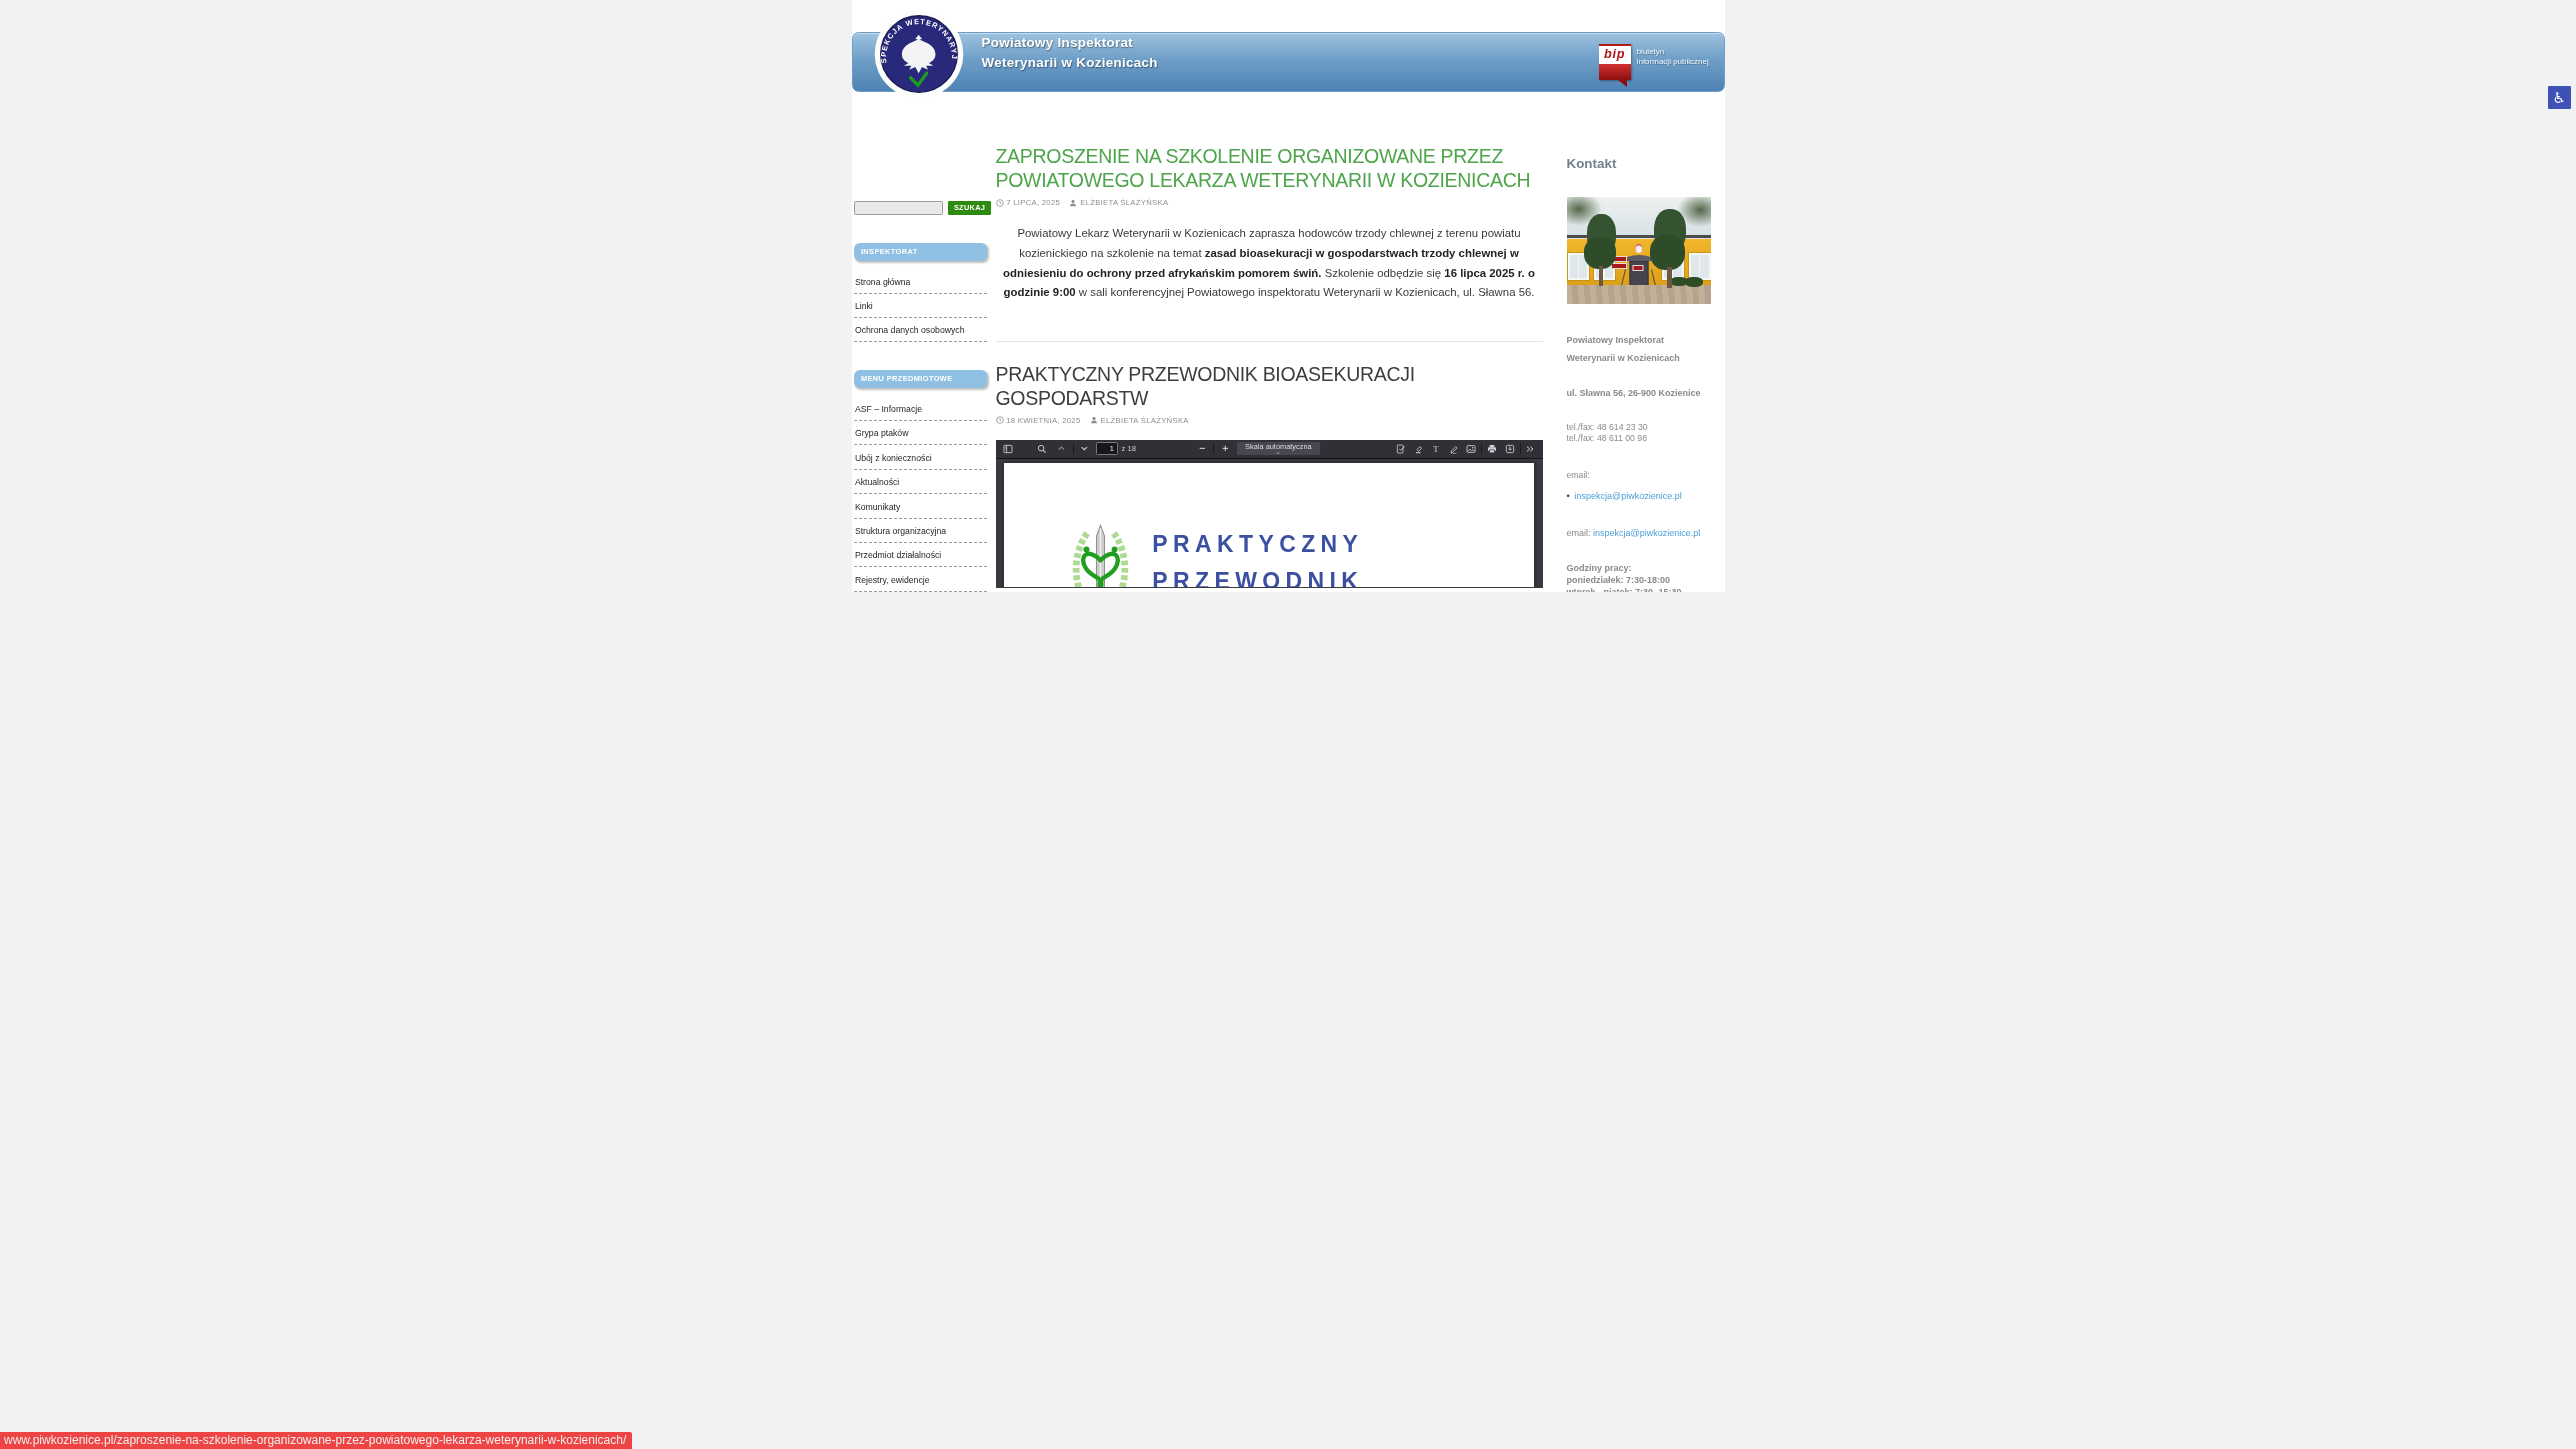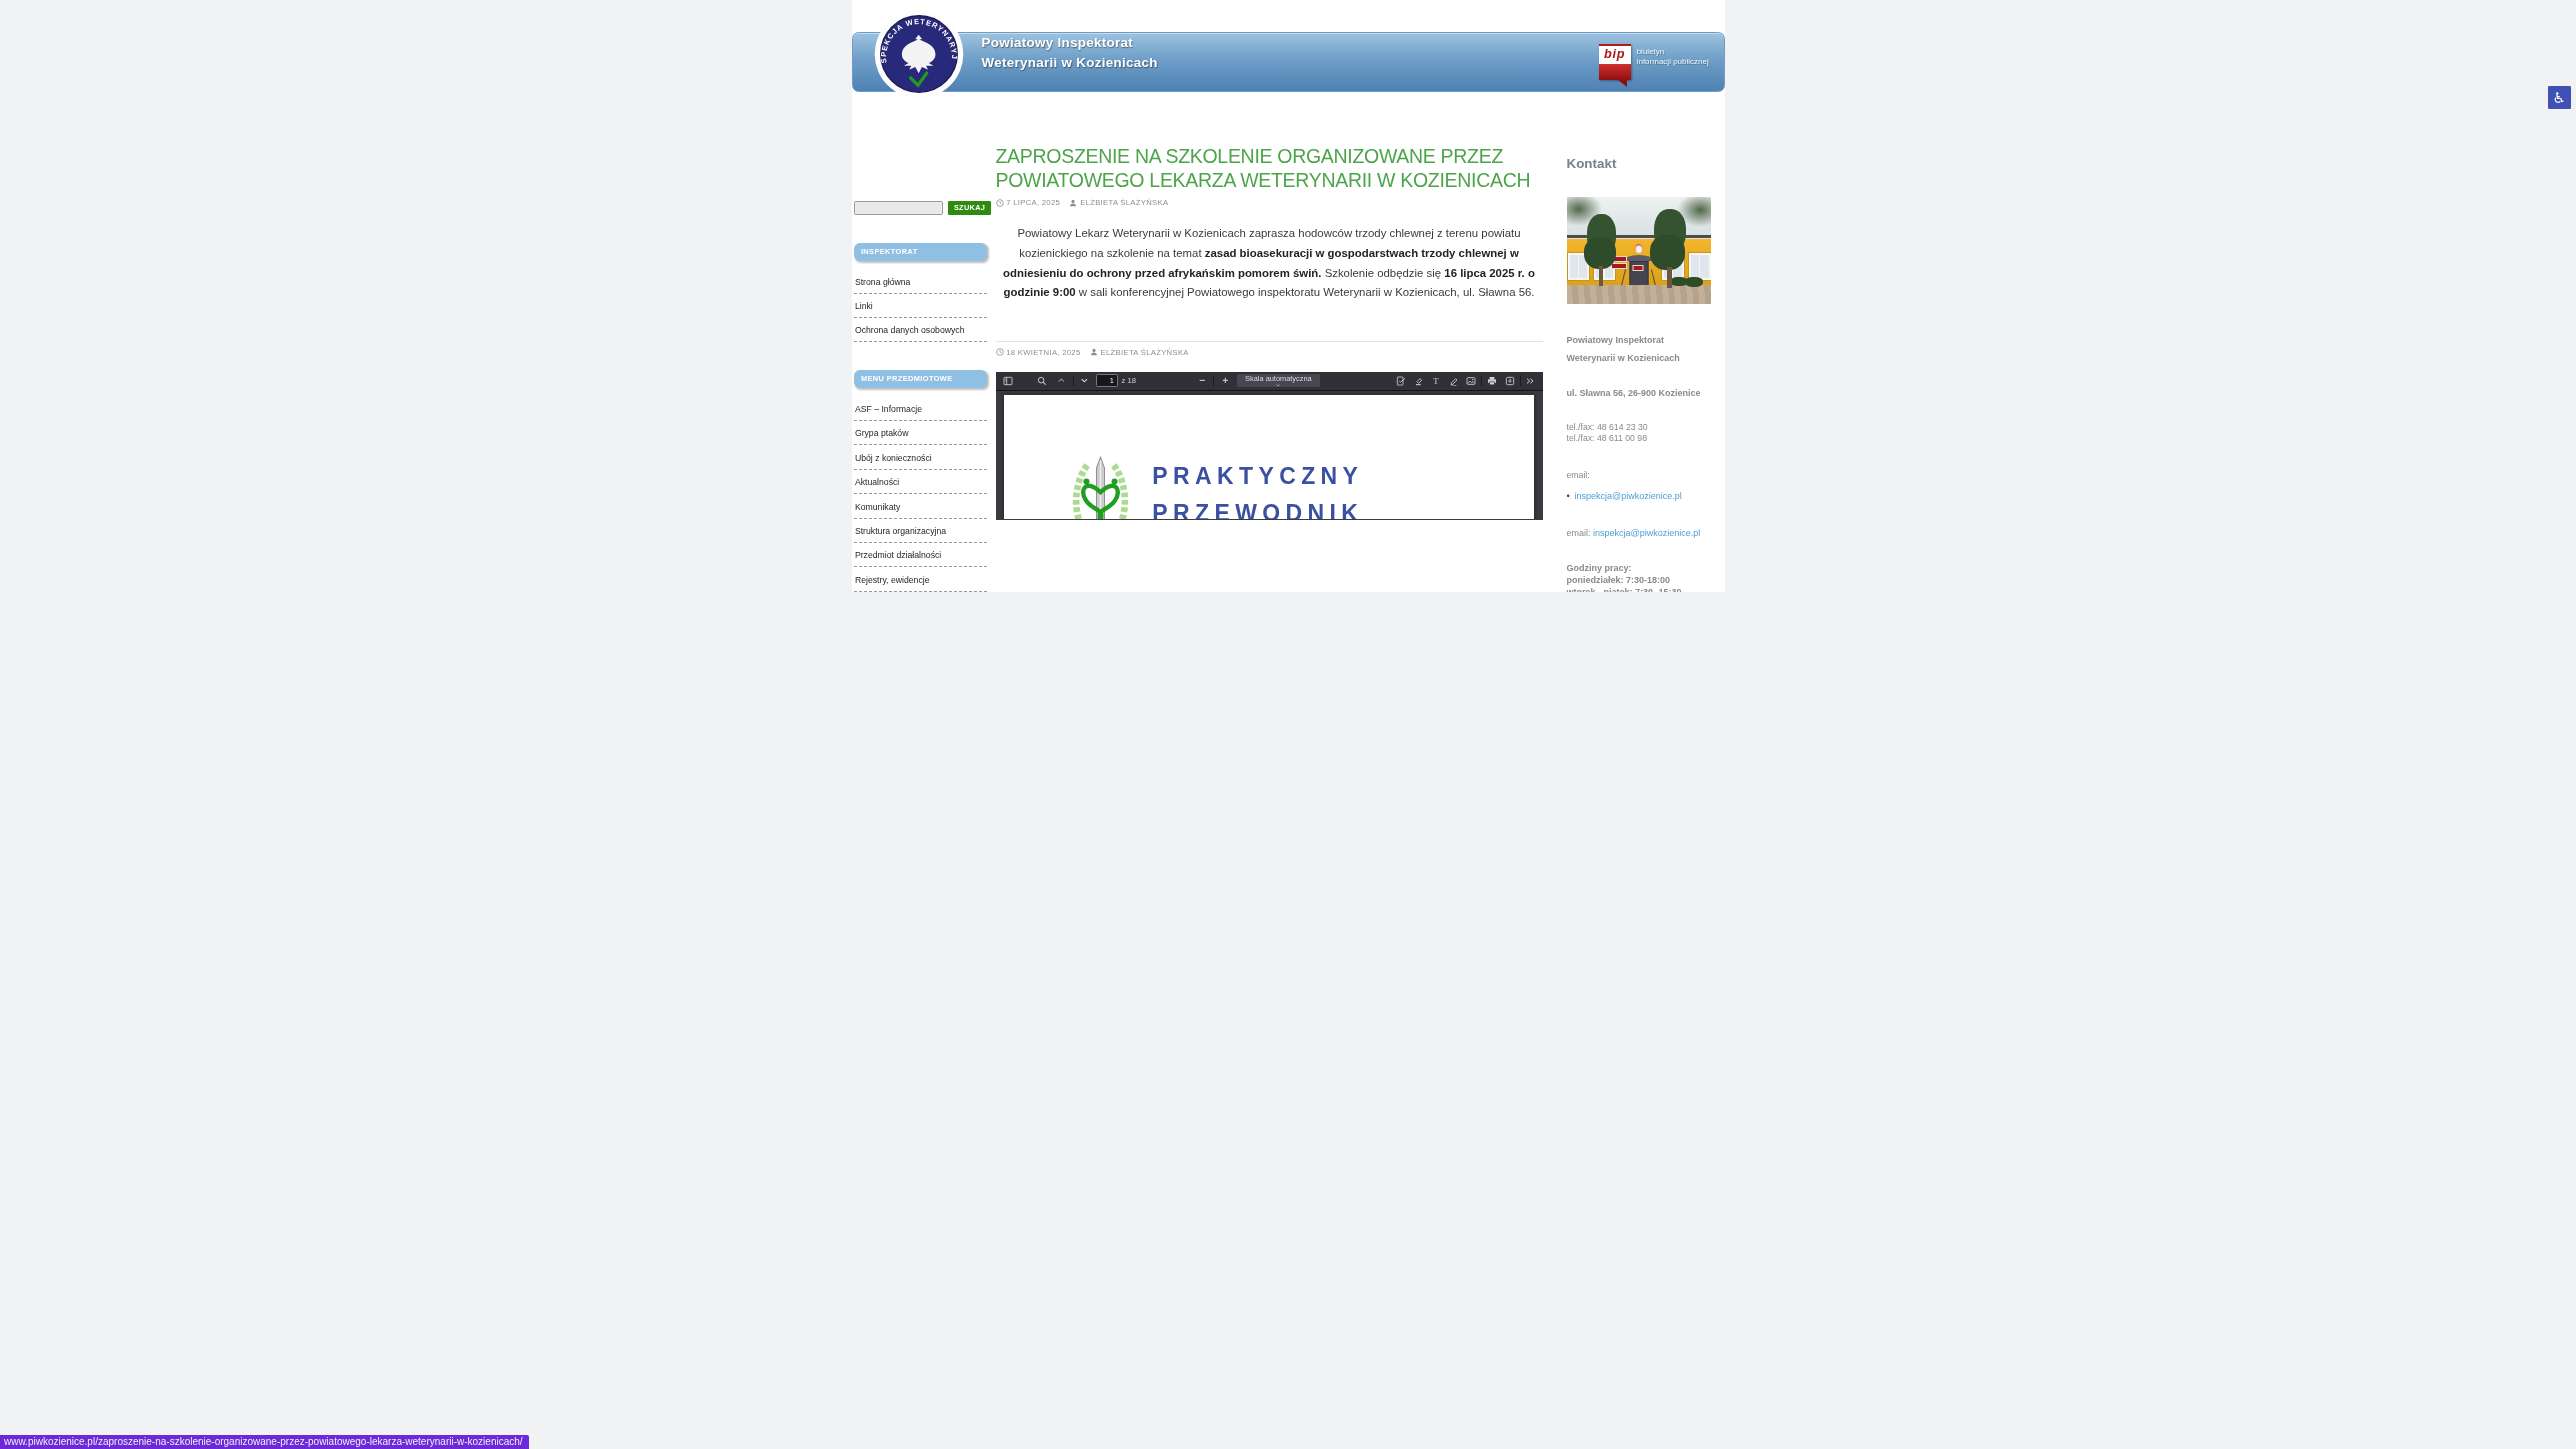--- a/index.html
+++ b/index.html
@@ -194,21 +194,21 @@
   .c-email-label { margin-top:25.5px; font-size:8.7px; color:#8a8a8a; }
   .c-bullet { margin-top:9.4px; font-size:9px; display:flex; align-items:baseline; gap:4.7px; }
   .c-bullet .dot { color:#444; font-size:9.4px; }
   .link { color:#4a9fd8; text-decoration:none; cursor:pointer; }
   .c-email2 { margin-top:27px; font-size:9px; color:#8a8a8a; }
   .c-hours { margin-top:25.5px; font-size:9px; font-weight:bold; color:#8a8a8a; line-height:11.7px; }
 
   
   .statusbar {
     position:fixed; left:0; bottom:0; z-index:50;
-    background:#6d28d9; color:#efefef; font-size:10px;
+    background:#ef4444; color:#efefef; font-size:12px;
     padding:1.3px 6px 2px 4px; border-radius:0 2px 0 0;
     white-space:nowrap;
   }
 
   svg.icon { display:block; }
 </style>
 </head>
 <body>
 
 <div class="wrapper">
@@ -287,20 +287,21 @@
           <path d="M1.5 11 c0-3 2-4.4 4.5-4.4 s4.5 1.4 4.5 4.4 z" fill="#8e8e8e"></path>
         </svg>
         <span>ELŻBIETA ŚLAŻYŃSKA</span>
       </span>
     </div>
 
     <p class="article-body" id="article-body-1"><span>Powiatowy Lekarz Weterynarii w Kozienicach zaprasza hodowców trzody chlewnej z terenu powiatu kozienickiego na szkolenie na temat </span><span class="seg-b">zasad bioasekuracji w gospodarstwach trzody chlewnej w odniesieniu do ochrony przed afrykańskim pomorem świń.</span><span> Szkolenie odbędzie się </span><span class="seg-b">16 lipca 2025 r. o godzinie 9:00</span><span> w sali konferencyjnej Powiatowego inspektoratu Weterynarii w Kozienicach, ul. Sławna 56.</span></p>
 
     <hr class="divider">
 
+    <h2 class="h2">PRAKTYCZNY PRZEWODNIK BIOASEKURACJI GOSPODARSTW</h2>
 
     <div class="meta">
       <span class="m">
         <svg class="icon" width="8" height="8" viewBox="0 0 12 12">
           <circle cx="6" cy="6" r="5" fill="none" stroke="#8e8e8e" stroke-width="1.2"></circle>
           <path d="M6 3.2 V6 L8 7.2" fill="none" stroke="#8e8e8e" stroke-width="1.2"></path>
         </svg>
         <span>18 KWIETNIA, 2025</span>
       </span>
       <span class="m">

